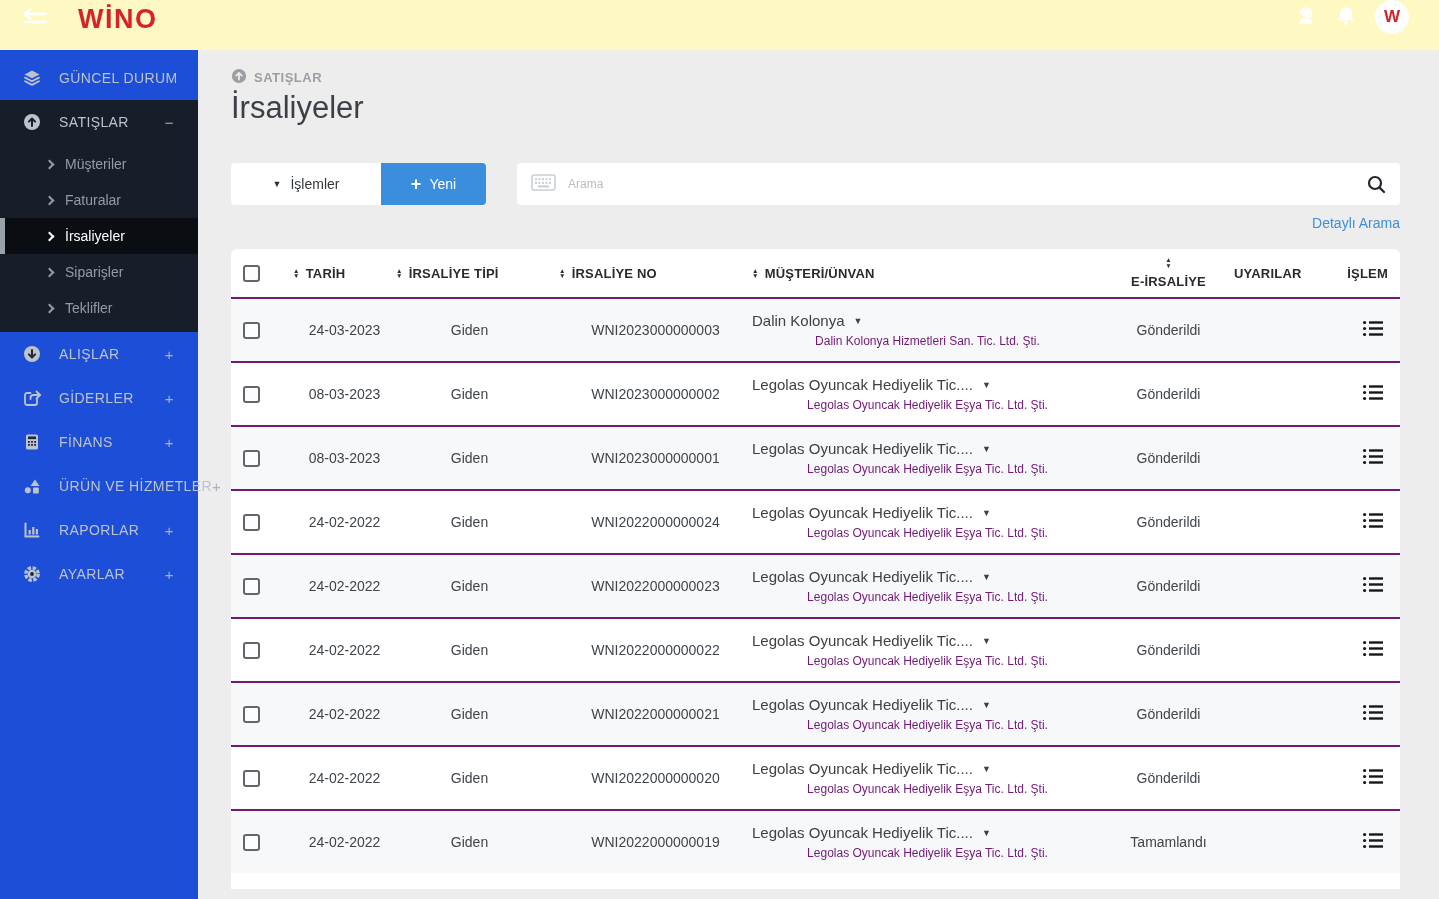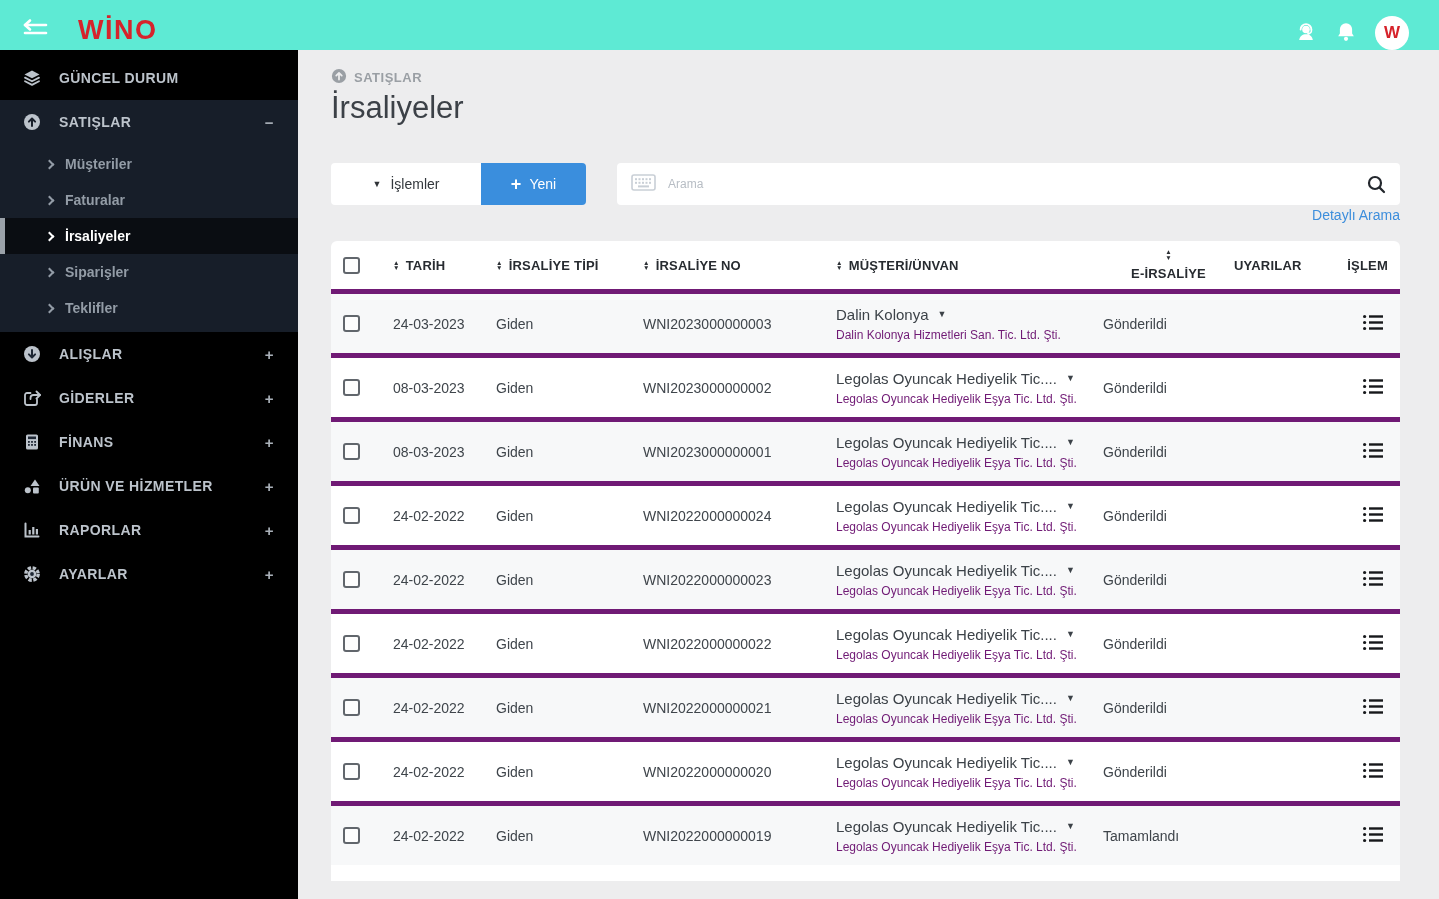--- a/index.html
+++ b/index.html
@@ -1,34 +1,34 @@
 <!DOCTYPE html>
 <html><head>
 <meta charset="utf-8">
 <style>
   * { margin:0; padding:0; box-sizing:border-box; }
   html,body { width:1439px; height:899px; overflow:hidden;
     font-family:"Liberation Sans","DejaVu Sans",sans-serif; background:#ededee; }
 
   
-  .topbar { height:50px; background:#5eead4; display:flex; align-items:flex-end;
+  .topbar { height:50px; background:#fef9c3; display:flex; align-items:flex-start;
     justify-content:space-between; padding:0 30px 0 10px; }
   .topbar-left { display:flex; align-items:center; gap:22px; }
   .collapse-btn { background:none; border:none; cursor:pointer; padding:6px; display:flex; }
   .logo { color:#d6232b; font-size:27px; font-weight:800; letter-spacing:1.5px; }
   .topbar-right { display:flex; align-items:center; gap:18px; }
   .tb-icon-btn { background:none; border:none; cursor:pointer; display:flex; }
   .avatar { width:34px; height:34px; border-radius:50%; background:#ffffff; color:#d6232b;
     font-weight:800; font-size:17px; display:flex; align-items:center; justify-content:center; cursor:pointer; }
 
   
   .layout { display:flex; height:849px; }
 
   
-  .sidebar { width:298px; background:#000000; color:#bcc3cb; flex-shrink:0; padding-top:6px;font-weight:bold; }
+  .sidebar { width:198px; background:#1d4ed8; color:#bcc3cb; flex-shrink:0; padding-top:6px; }
   .side-item { height:44px; display:flex; align-items:center; padding:0 24px 0 22px;
     cursor:pointer; font-size:14px; letter-spacing:.4px; }
   .s-icon { width:20px; display:flex; justify-content:center; margin-right:17px; flex-shrink:0; }
   .s-label { flex:1; white-space:nowrap; }
   .s-toggle { color:#aab1b9; font-size:15px; }
   .side-group { background:#171e29; padding-bottom:6px; }
   .submenu { padding-top:2px; }
   .sub-item { height:36px; display:flex; align-items:center; padding-left:46px;
     font-size:14px; color:#939ca6; cursor:pointer; position:relative; }
   .chev { width:7px; height:7px; border-top:2px solid currentColor; border-right:2px solid currentColor;
@@ -49,37 +49,37 @@
   .btn-islemler { width:150px; background:#ffffff; color:#33383d; border-radius:4px 0 0 4px; gap:9px; }
   .btn-islemler .dd-caret { font-size:9px; color:#2f3338; }
   .btn-yeni { width:105px; background:#3a8edd; color:#ffffff; border-radius:0 4px 4px 0; gap:8px; }
   .btn-yeni .plus { font-size:18px; font-weight:bold; line-height:1; }
   .searchbox { flex:1; margin-left:31px; background:#ffffff; border-radius:4px; height:42px;
     display:flex; align-items:center; padding:0 14px; gap:12px; }
   .searchbox input { flex:1; border:none; outline:none; font-size:12px; color:#3c4248;
     font-family:inherit; background:transparent; }
   .searchbox input::placeholder { color:#b7bdc4; }
   .search-glass { cursor:pointer; display:flex; }
-  .detail-row { text-align:right; margin-top:1px; }
+  .detail-row { text-align:right; margin-top:9px; }
   .detail-link { color:#3d8edc; font-size:14px; text-decoration:none; cursor:pointer; }
 
   
   .card { background:#ffffff; border-radius:6px 6px 0 0; margin-top:17px; height:640px; overflow:hidden; }
   .thead { display:flex; align-items:center; height:48px; padding:0 12px; }
   .th { font-size:13px; font-weight:bold; color:#272b30; display:flex; align-items:center; gap:6px;
     letter-spacing:.2px; }
   .sort { display:inline-flex; flex-direction:column; font-size:6.5px; line-height:5.5px;
     color:#2b2f34; }
-  .trow { display:flex; align-items:center; height:64px; padding:0 12px; border-top:5px solid #701a75; }
+  .trow { display:flex; align-items:center; height:64px; padding:0 12px; border-top:2px solid #701a75;text-align:center; }
   .trow:nth-child(odd) { background:#f7f8f9; }
   .cell { font-size:14px; color:#3f454b; }
   .col-check { width:50px; }
   .col-date { width:103px; }
   .col-type { width:147px; }
-  .col-no { width:193px; }
+  .col-no { width:193px;margin-left:16px; }
   .col-cust { flex:1; min-width:0; }
   .col-e { width:131px;flex-direction:column; }
   .col-uyari { width:109px; }
   .col-islem { width:45px; display:flex; justify-content:flex-end; }
   .th.col-islem { font-weight:bold; }
   .checkbox { width:17px; height:17px; border:2px solid #61666c; border-radius:3px;
     background:#fdfdfd; cursor:pointer; }
   .cust-name { font-size:15px; color:#3c4248; display:flex; align-items:center; gap:9px;
     cursor:pointer; white-space:nowrap; }
   .cust-name .caret { font-size:9px; color:#3c4248; }

